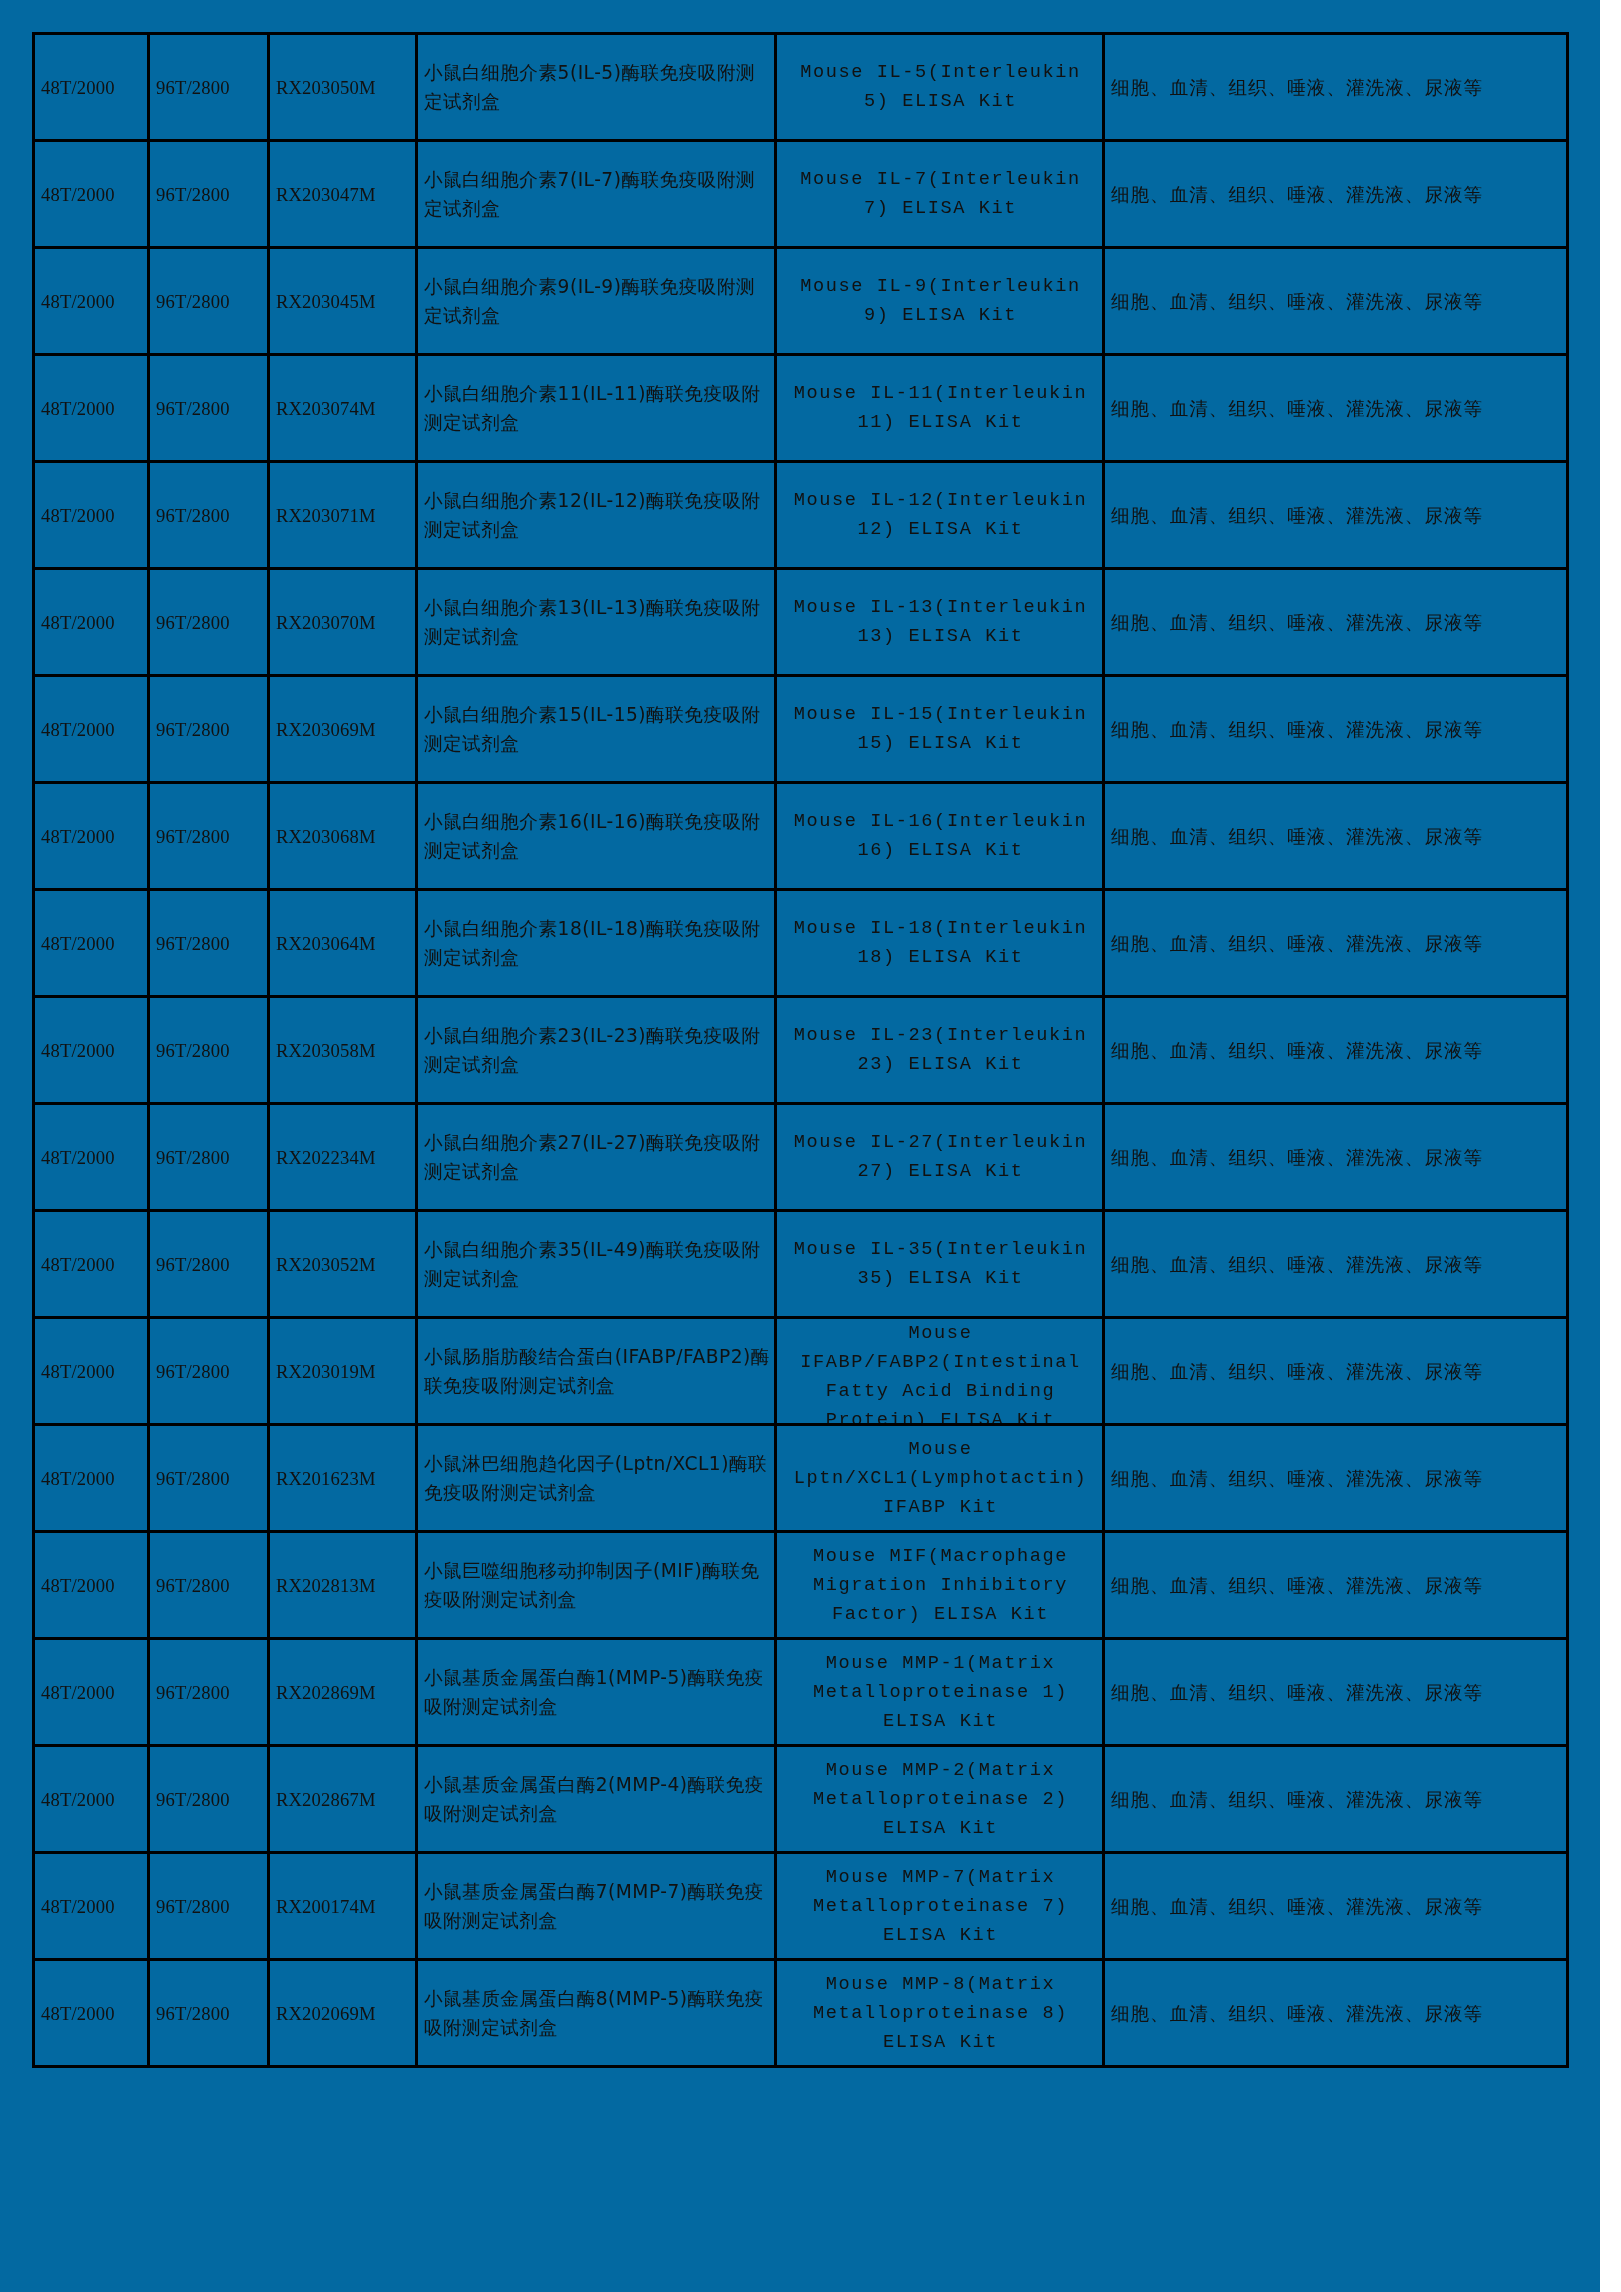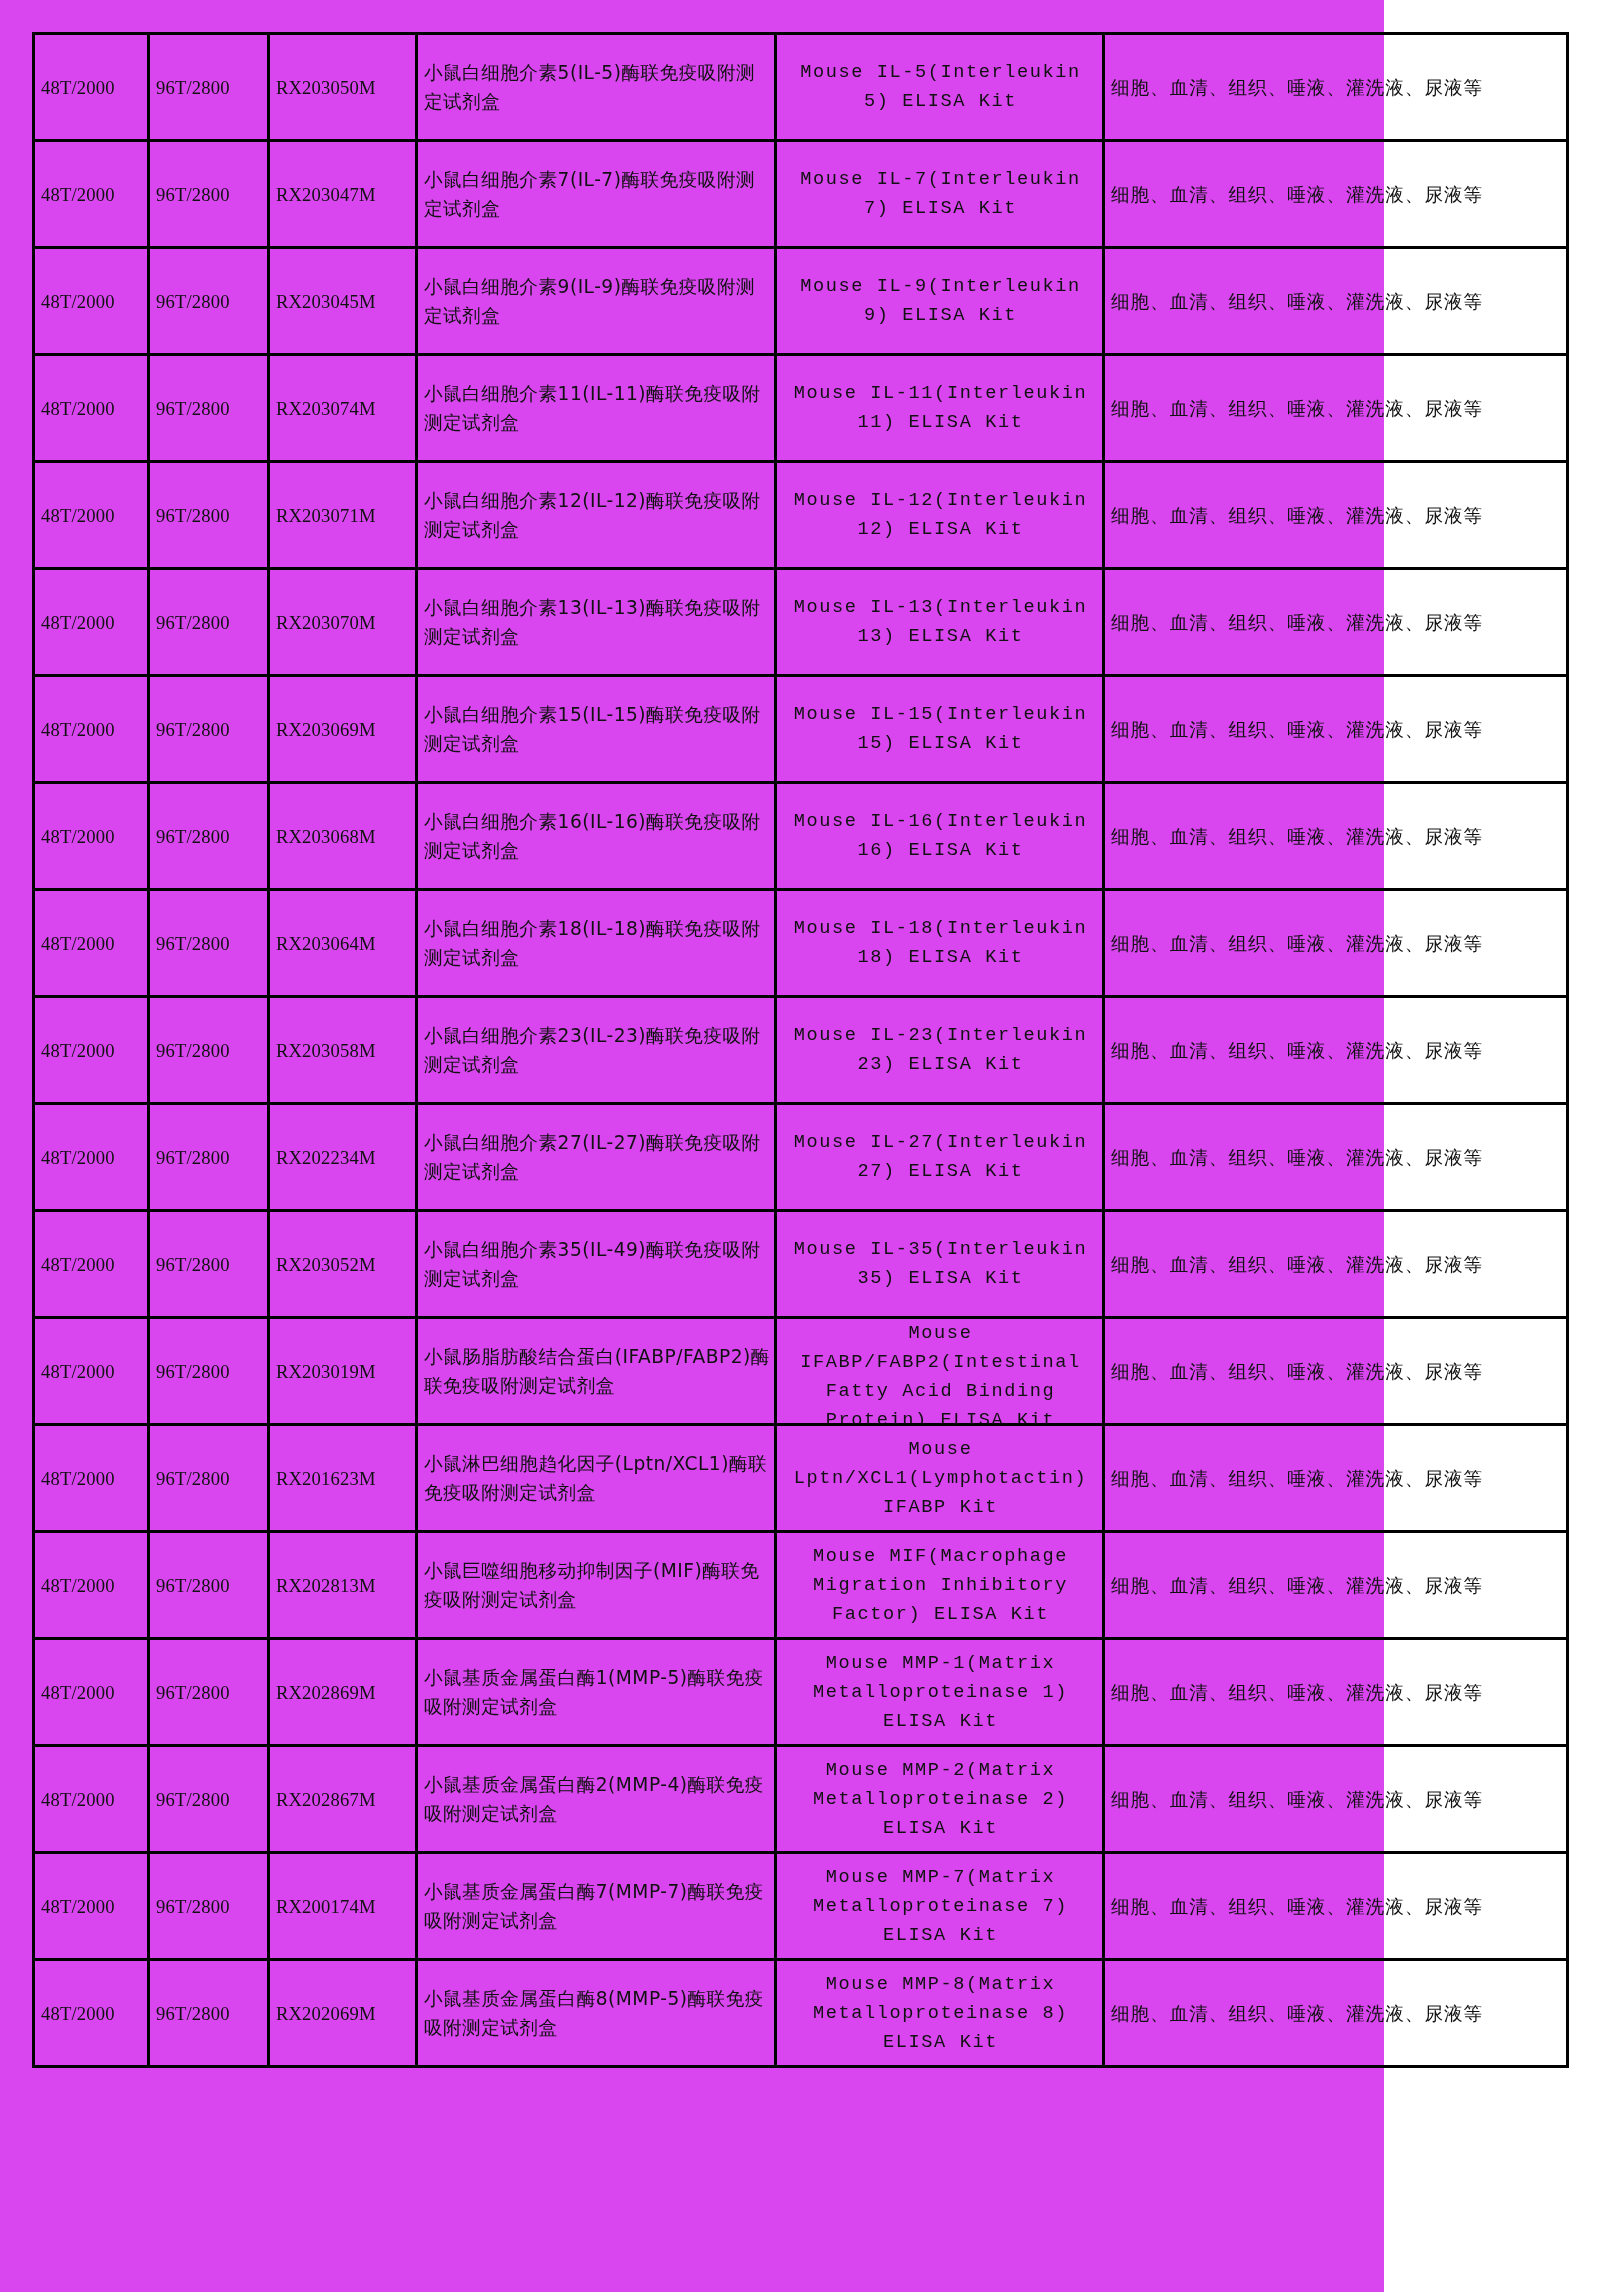--- a/index.html
+++ b/index.html
@@ -1,17 +1,17 @@
 <!DOCTYPE html>
 <html><head>
 <meta charset="utf-8">
 <style>
   html, body { margin: 0; padding: 0; background: #ffffff; }
   body { width: 1621px; height: 2293px; position: relative; overflow: hidden; }
-  .page { position: absolute; left: 0; top: 0; width: 1384px; height: 2293px; background: #d946ef; }
+  .page { position: absolute; left: 0; top: 0; width: 1572px; height: 2293px; background: #0369a1; padding-left: 28px; }
   table.kit-table {
     position: absolute; left: 32px; top: 32px;
     width: 1533px; border-collapse: collapse; table-layout: fixed;
     border: 3.9px solid #000;
   }
   table.kit-table td {
     border: 3.9px solid #000;
     height: 104px;
     padding: 0 3.9px 0 5.9px;
     vertical-align: middle;

